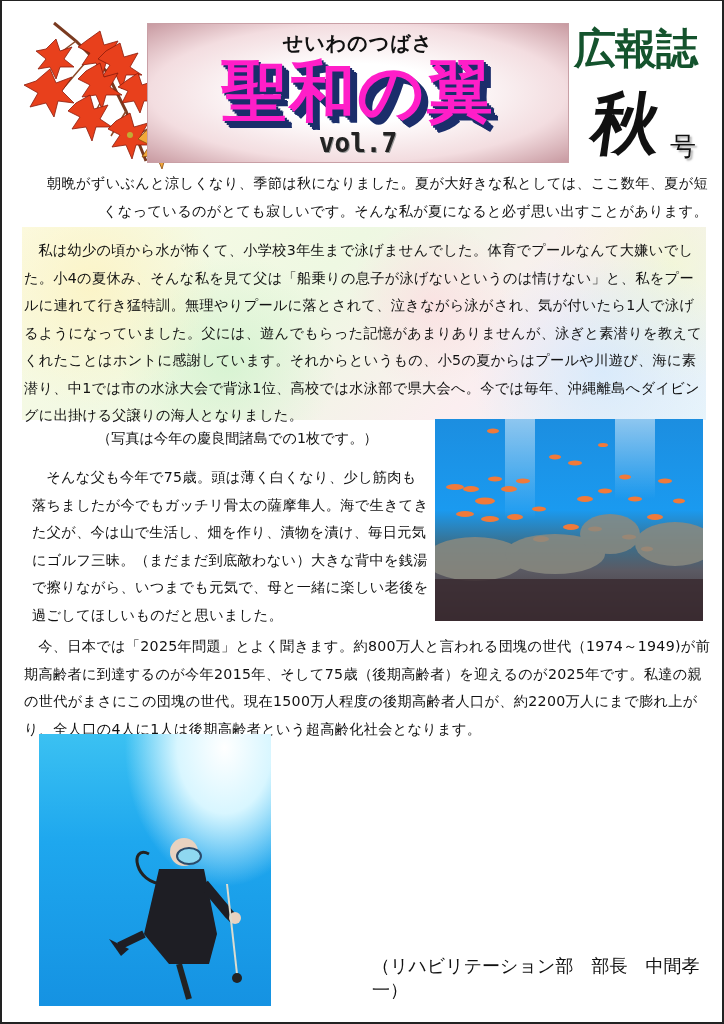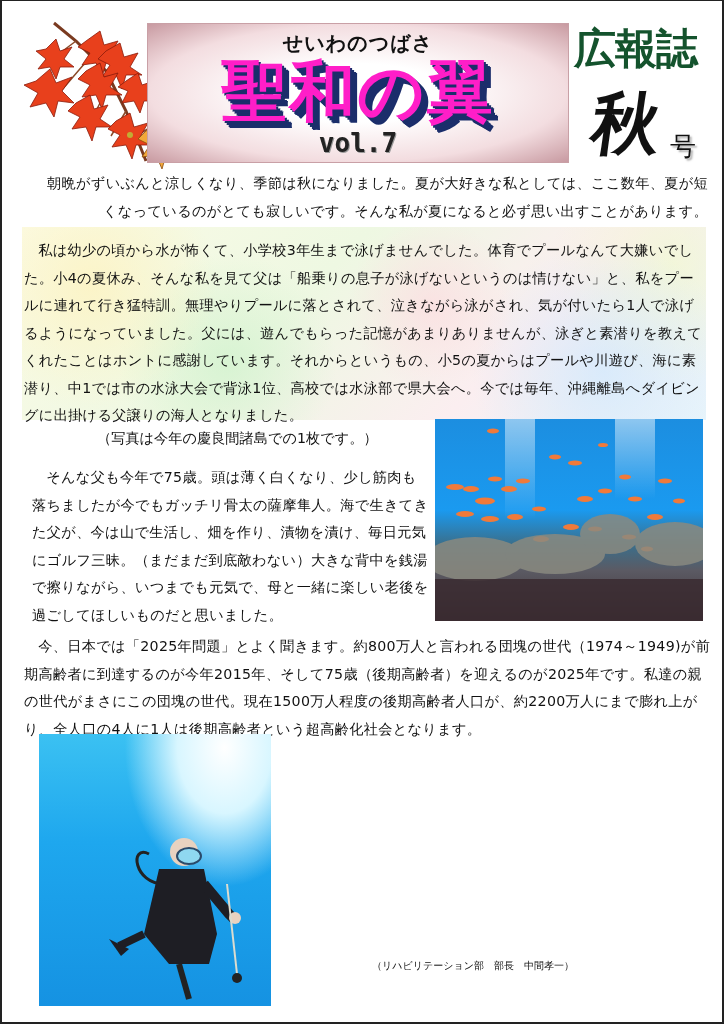--- a/index.html
+++ b/index.html
@@ -66,21 +66,21 @@
       position: absolute; left: 433px; top: 418px; width: 268px; height: 202px; overflow: hidden;
       background: linear-gradient(180deg, #1c8ee0 0%, #1a9af0 45%, #3a6f8c 62%, #5b5a63 75%, #3d3033 100%);
     }
     .p4 { left: 22px; top: 620px; width: 690px; margin-top: 12px; }
     .diver-photo {
       position: absolute; left: 37px; top: 733px; width: 232px; height: 272px; overflow: hidden;
       background: radial-gradient(ellipse at 80% 5%, #ffffff 0%, #d8f6ff 18%, transparent 38%),
                   linear-gradient(180deg, #3bc1f2 0%, #1ea7ee 40%, #1592e2 100%);
     }
     .p5 { left: 278px; top: 737px; width: 432px; }
-    .sign { position: absolute; left: 370px; top: 953px; font-size: 10px; line-height: 24px; font-family: Liberation Serif, serif; }
+    .sign { position: absolute; left: 370px; top: 953px; font-size: 18px; line-height: 24px; font-family: Liberation Serif, serif; }
     .indent { display: inline-block; width: 1em; }
   </style>
 </head>
 <body>
 
 <div class="page">
 
   <svg class="leaves" viewBox="0 0 180 170">
     <path d="M38 12 L60 30 L90 60 L110 100 L130 150" stroke="#7a3a20" stroke-width="3" fill="none"></path>
     <path d="M60 30 L40 45 M75 45 L45 80 M95 70 L80 100 M110 100 L95 125 M120 125 L145 110" stroke="#8a4a28" stroke-width="1.5" fill="none"></path>

